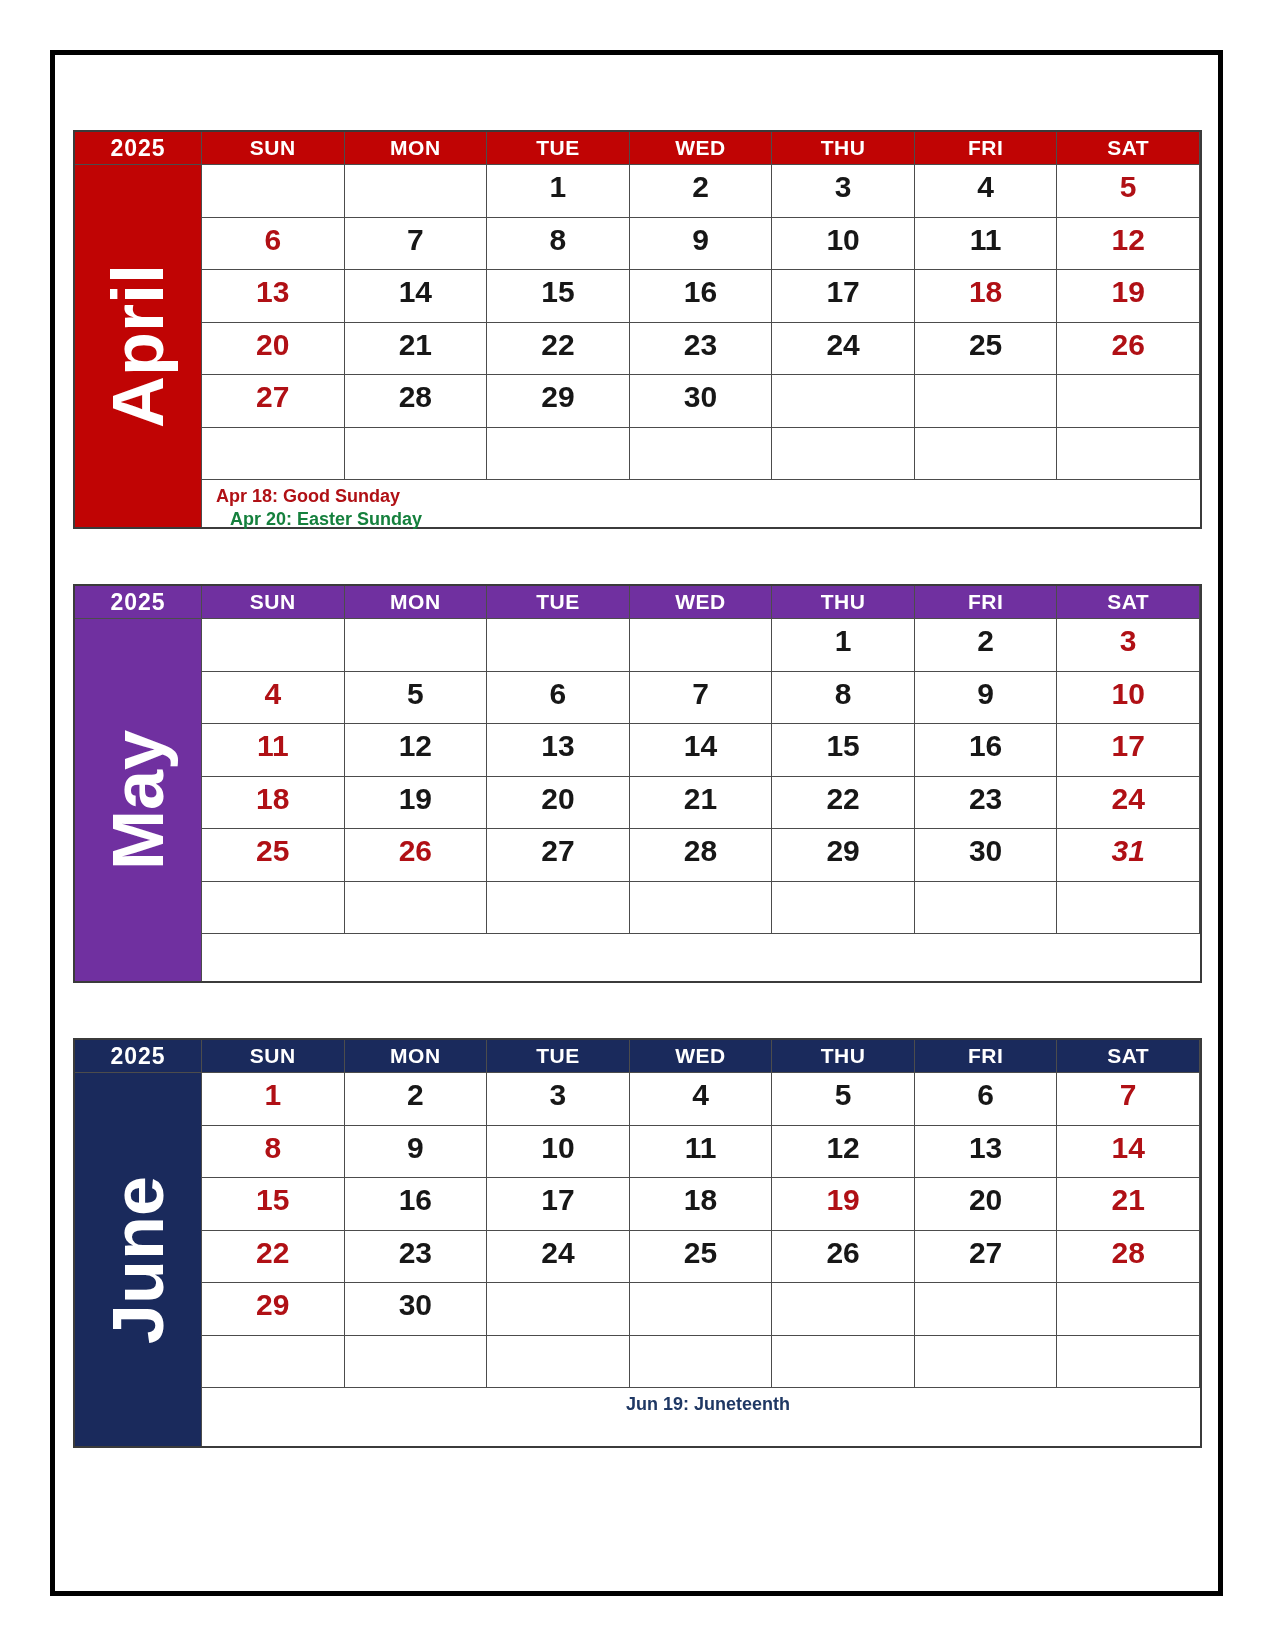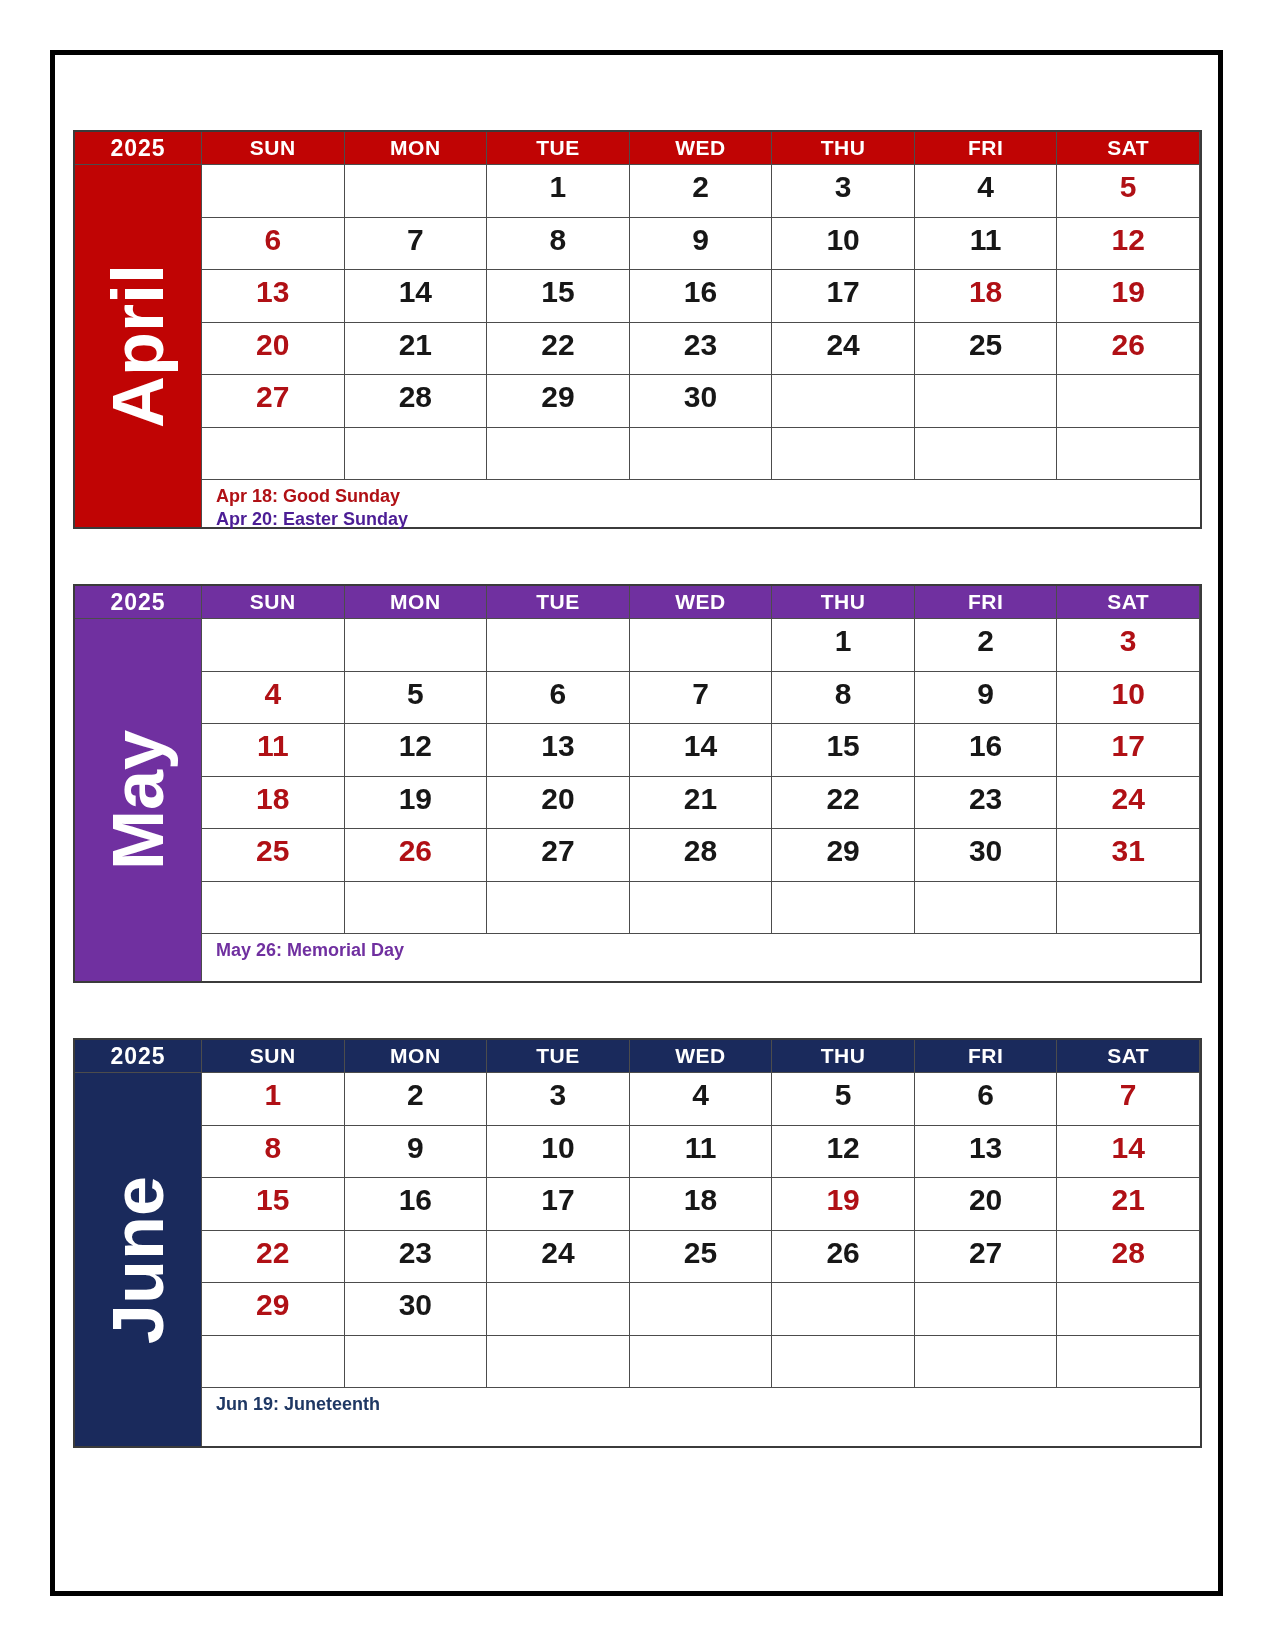--- a/index.html
+++ b/index.html
@@ -163,21 +163,21 @@
         <div class="cell date-cell" style="grid-area: 6 / 8;"></div>
         <div class="cell date-cell" style="grid-area: 7 / 2;"></div>
         <div class="cell date-cell" style="grid-area: 7 / 3;"></div>
         <div class="cell date-cell" style="grid-area: 7 / 4;"></div>
         <div class="cell date-cell" style="grid-area: 7 / 5;"></div>
         <div class="cell date-cell" style="grid-area: 7 / 6;"></div>
         <div class="cell date-cell" style="grid-area: 7 / 7;"></div>
         <div class="cell date-cell" style="grid-area: 7 / 8;"></div>
         <div class="holiday-cell" style="grid-area: 8 / 2 / auto / span 7;">
           <div style="color: rgb(176, 16, 21);">Apr 18: Good Sunday</div>
-          <div style="color: #4c1d95;">Apr 20: Easter Sunday</div>
+          <div style="color: #15803d; margin-left: 14px;">Apr 20: Easter Sunday</div>
         </div>
       </div>
   </section>
 
   <section class="cal cal-may">
     <div class="grid grid-std">
       <div class="cell head year-cell accent-bg" style="grid-area: 1 / 1; background-color: rgb(112, 48, 160);">2025</div>
       <div class="cell head accent-bg" style="grid-area: 1 / 2; background-color: rgb(112, 48, 160);">SUN</div>
       <div class="cell head accent-bg" style="grid-area: 1 / 3; background-color: rgb(112, 48, 160);">MON</div>
       <div class="cell head accent-bg" style="grid-area: 1 / 4; background-color: rgb(112, 48, 160);">TUE</div>
@@ -215,31 +215,28 @@
         <div class="cell date-cell" style="grid-area: 5 / 5;">21</div>
         <div class="cell date-cell" style="grid-area: 5 / 6;">22</div>
         <div class="cell date-cell" style="grid-area: 5 / 7;">23</div>
         <div class="cell date-cell red" style="grid-area: 5 / 8;">24</div>
         <div class="cell date-cell red" style="grid-area: 6 / 2;">25</div>
         <div class="cell date-cell red" style="grid-area: 6 / 3;">26</div>
         <div class="cell date-cell" style="grid-area: 6 / 4;">27</div>
         <div class="cell date-cell" style="grid-area: 6 / 5;">28</div>
         <div class="cell date-cell" style="grid-area: 6 / 6;">29</div>
         <div class="cell date-cell" style="grid-area: 6 / 7;">30</div>
-        <div class="cell date-cell red" style="grid-area: 6 / 8;">31</div>
+        <div class="cell date-cell red" style="grid-area: 6 / 8; font-style: italic;">31</div>
         <div class="cell date-cell" style="grid-area: 7 / 2;"></div>
         <div class="cell date-cell" style="grid-area: 7 / 3;"></div>
         <div class="cell date-cell" style="grid-area: 7 / 4;"></div>
         <div class="cell date-cell" style="grid-area: 7 / 5;"></div>
         <div class="cell date-cell" style="grid-area: 7 / 6;"></div>
         <div class="cell date-cell" style="grid-area: 7 / 7;"></div>
         <div class="cell date-cell" style="grid-area: 7 / 8;"></div>
-        <div class="holiday-cell" style="grid-area: 8 / 2 / auto / span 7;">
-          <div style="color: rgb(112, 48, 160);">May 26: Memorial Day</div>
-        </div>
       </div>
   </section>
 
   <section class="cal cal-june">
     <div class="grid grid-june">
       <div class="cell head year-cell accent-bg" style="grid-area: 1 / 1; background-color: rgb(26, 42, 92);">2025</div>
       <div class="cell head accent-bg" style="grid-area: 1 / 2; background-color: rgb(26, 42, 92);">SUN</div>
       <div class="cell head accent-bg" style="grid-area: 1 / 3; background-color: rgb(26, 42, 92);">MON</div>
       <div class="cell head accent-bg" style="grid-area: 1 / 4; background-color: rgb(26, 42, 92);">TUE</div>
       <div class="cell head accent-bg" style="grid-area: 1 / 5; background-color: rgb(26, 42, 92);">WED</div>
@@ -284,19 +281,19 @@
         <div class="cell date-cell" style="grid-area: 6 / 6;"></div>
         <div class="cell date-cell" style="grid-area: 6 / 7;"></div>
         <div class="cell date-cell" style="grid-area: 6 / 8;"></div>
         <div class="cell date-cell" style="grid-area: 7 / 2;"></div>
         <div class="cell date-cell" style="grid-area: 7 / 3;"></div>
         <div class="cell date-cell" style="grid-area: 7 / 4;"></div>
         <div class="cell date-cell" style="grid-area: 7 / 5;"></div>
         <div class="cell date-cell" style="grid-area: 7 / 6;"></div>
         <div class="cell date-cell" style="grid-area: 7 / 7;"></div>
         <div class="cell date-cell" style="grid-area: 7 / 8;"></div>
-        <div class="holiday-cell" style="grid-area: 8 / 2 / auto / span 7;">
+        <div class="holiday-cell" style="grid-area: 8 / 2 / auto / span 7; align-items: center;">
           <div style="color: rgb(31, 56, 100);">Jun 19: Juneteenth</div>
         </div>
       </div>
   </section>
 
 </div>
 
 </body></html>

